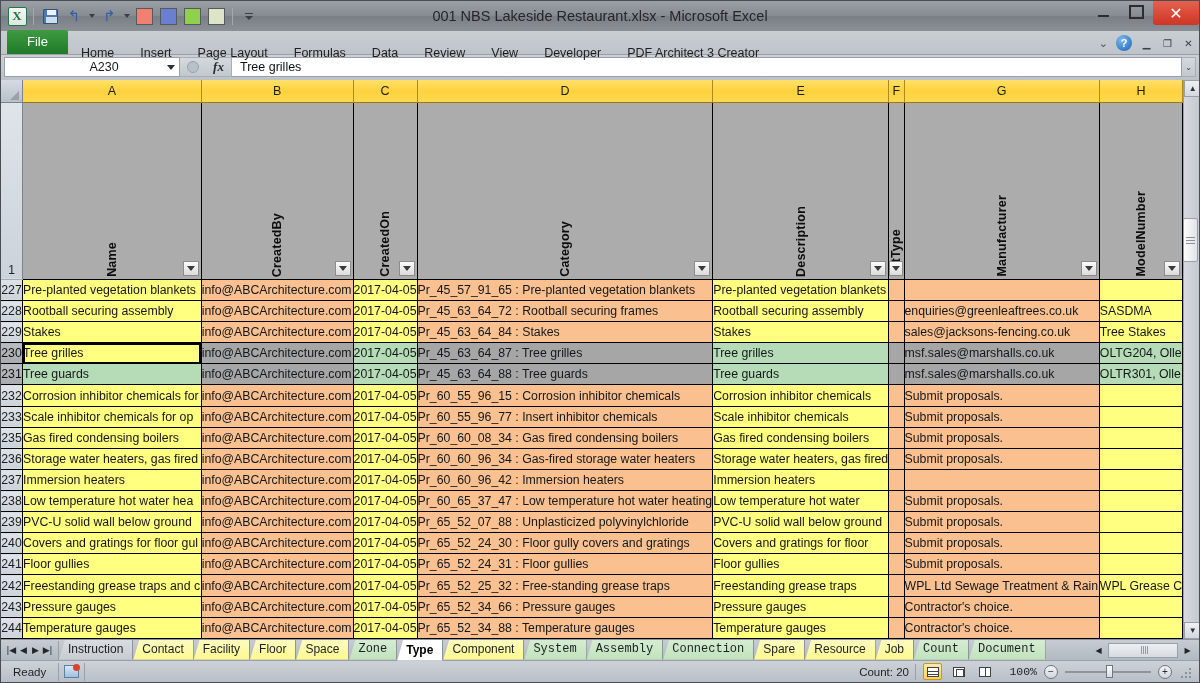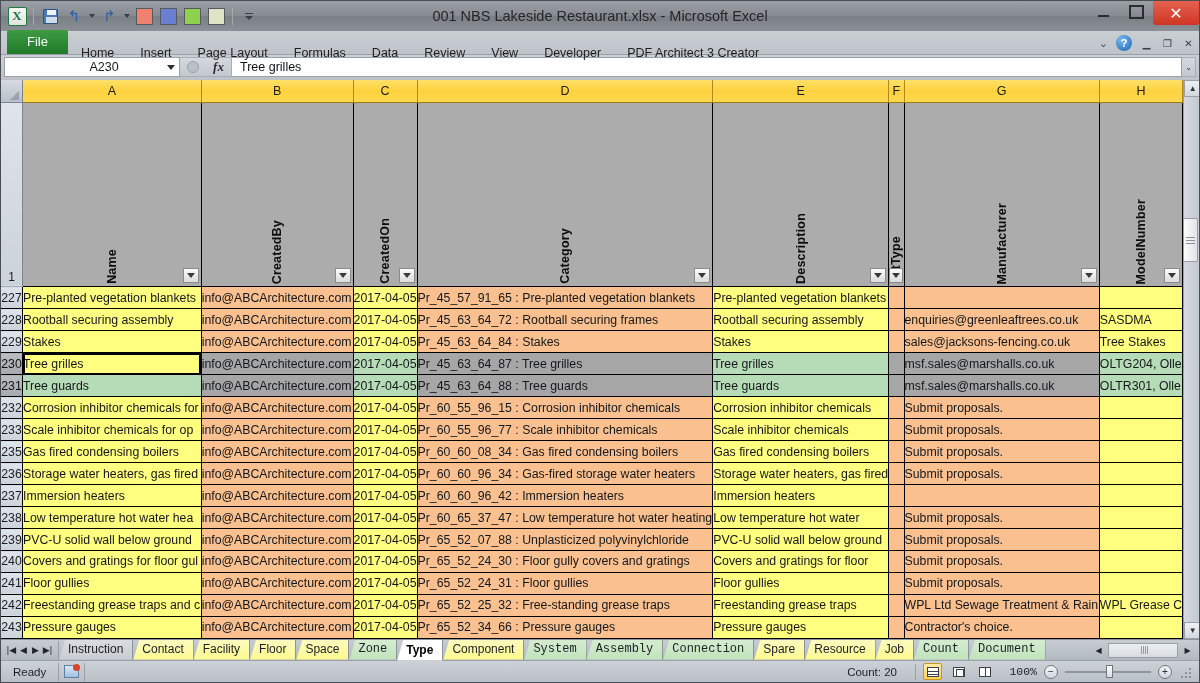--- a/index.html
+++ b/index.html
@@ -195,21 +195,21 @@
   .statusbar {
     height:22px; flex:none; display:flex; align-items:center;
     background:linear-gradient(180deg,#cdd2d8,#b9bfc6); border-top:1px solid #9aa0a7;
     font-size:11.5px; color:#1d2024;
   }
   .sb-ready{padding:0 12px; border-right:1px solid #9aa0a7; height:18px; line-height:18px;}
   .sb-icon{width:26px;display:flex;align-items:center;justify-content:center;border-right:1px solid #9aa0a7;height:18px;}
   .rec-ico{width:15px;height:13px;background:linear-gradient(180deg,#dce8f5,#9fc0e0);border:1px solid #5c7fa5;position:relative;}
   .rec-ico::after{content:"";position:absolute;right:-2px;top:-2px;width:7px;height:7px;border-radius:50%;background:#d9442b;}
   .sb-right{margin-left:auto;display:flex;align-items:center;gap:7px;padding-right:8px;}
-  .sb-count{padding-right:18px;border-right:1px solid #9aa0a7;height:16px;line-height:16px;}
+  .sb-count{padding-right:6px;border-right:1px solid #9aa0a7;height:16px;line-height:16px;}
   .viewbtn{width:19px;height:17px;display:flex;align-items:center;justify-content:center;border:1px solid transparent;}
   .viewbtn.on{background:linear-gradient(180deg,#ffe9a8,#ffd24f);border:1px solid #c49a24;border-radius:2px;}
   .vb-grid{width:12px;height:10px;border:1px solid #3c4248;background:#fff;position:relative;}
   .vb-grid i{position:absolute;left:0;right:0;top:3px;height:1px;background:#3c4248;box-shadow:0 3px 0 #3c4248;}
   .vb-page{width:12px;height:10px;border:1px solid #3c4248;background:#fff;position:relative;}
   .vb-page i{position:absolute;left:2px;top:1px;width:8px;height:8px;border:1px solid #3c4248;}
   .vb-brk{width:12px;height:10px;border:1px solid #3c4248;background:#fff;position:relative;}
   .vb-brk i{position:absolute;left:5px;top:0;bottom:0;width:1px;background:#3c4248;}
   .zoomlbl{width:36px;text-align:right;font-family:Liberation Mono, monospace;}
   .zmbtn{width:14px;height:14px;border-radius:50%;border:1px solid #70767d;background:linear-gradient(180deg,#f2f4f6,#d2d7dc);
@@ -453,21 +453,21 @@
               <td class="bg-yellow">Corrosion inhibitor chemicals</td>
               <td class="bg-orange"></td>
               <td class="bg-orange">Submit proposals.</td>
               <td class="bg-yellow"></td>
             </tr>
             <tr class="drow">
               <td class="rowhead">233</td>
               <td class="bg-yellow">Scale inhibitor chemicals for op</td>
               <td class="bg-orange">info@ABCArchitecture.com</td>
               <td class="bg-yellow">2017-04-05</td>
-              <td class="bg-orange">Pr_60_55_96_77 : Scale inhibitor chemicals</td>
+              <td class="bg-orange">Pr_60_55_96_77 : Insert inhibitor chemicals</td>
               <td class="bg-yellow">Scale inhibitor chemicals</td>
               <td class="bg-orange"></td>
               <td class="bg-orange">Submit proposals.</td>
               <td class="bg-yellow"></td>
             </tr>
             <tr class="drow">
               <td class="rowhead">235</td>
               <td class="bg-yellow">Gas fired condensing boilers</td>
               <td class="bg-orange">info@ABCArchitecture.com</td>
               <td class="bg-yellow">2017-04-05</td>
@@ -554,20 +554,31 @@
               <td class="bg-orange">WPL Ltd Sewage Treatment &amp; Rain</td>
               <td class="bg-yellow">WPL Grease C</td>
             </tr>
             <tr class="drow">
               <td class="rowhead">243</td>
               <td class="bg-yellow">Pressure gauges</td>
               <td class="bg-orange">info@ABCArchitecture.com</td>
               <td class="bg-yellow">2017-04-05</td>
               <td class="bg-orange">Pr_65_52_34_66 : Pressure gauges</td>
               <td class="bg-yellow">Pressure gauges</td>
+              <td class="bg-orange"></td>
+              <td class="bg-orange">Contractor's choice.</td>
+              <td class="bg-yellow"></td>
+            </tr>
+            <tr class="drow">
+              <td class="rowhead">244</td>
+              <td class="bg-yellow">Temperature gauges</td>
+              <td class="bg-orange">info@ABCArchitecture.com</td>
+              <td class="bg-yellow">2017-04-05</td>
+              <td class="bg-orange">Pr_65_52_34_88 : Temperature gauges</td>
+              <td class="bg-yellow">Temperature gauges</td>
               <td class="bg-orange"></td>
               <td class="bg-orange">Contractor's choice.</td>
               <td class="bg-yellow"></td>
             </tr>
           </tbody>
       </table>
       <div class="vscroll">
         <div class="vbtn top">▲</div>
         <div class="vthumb">
             <i></i>

